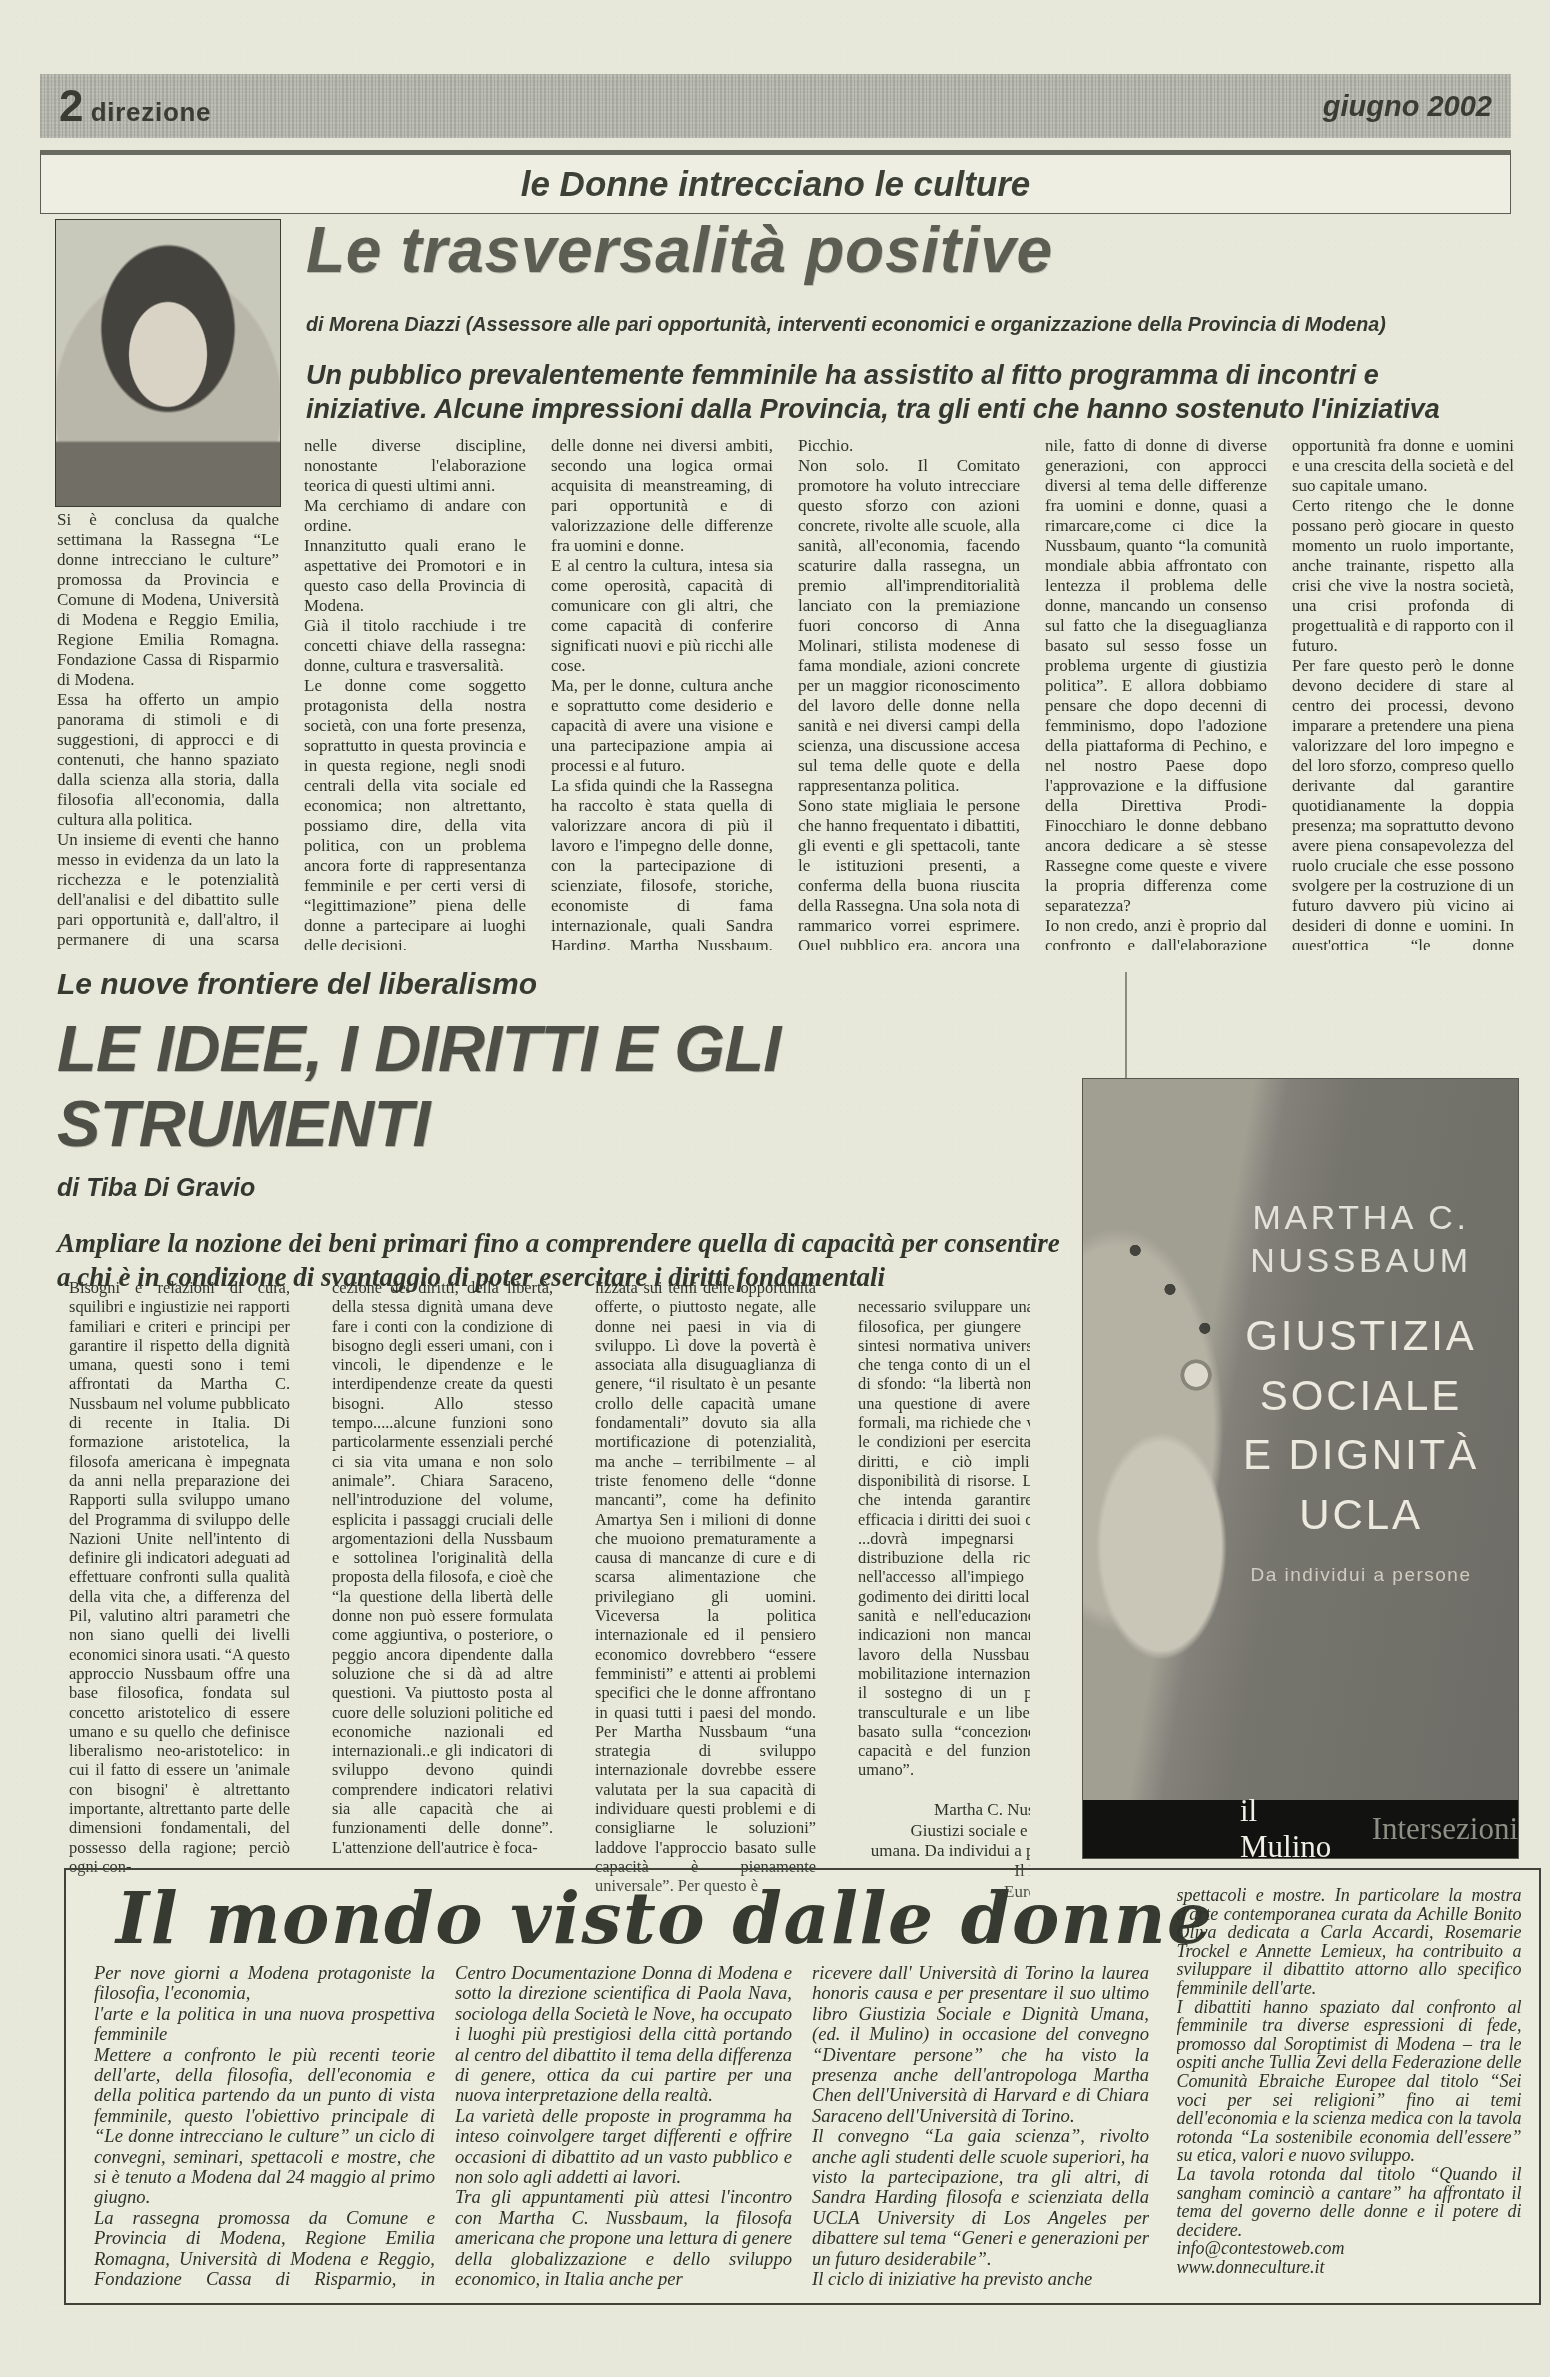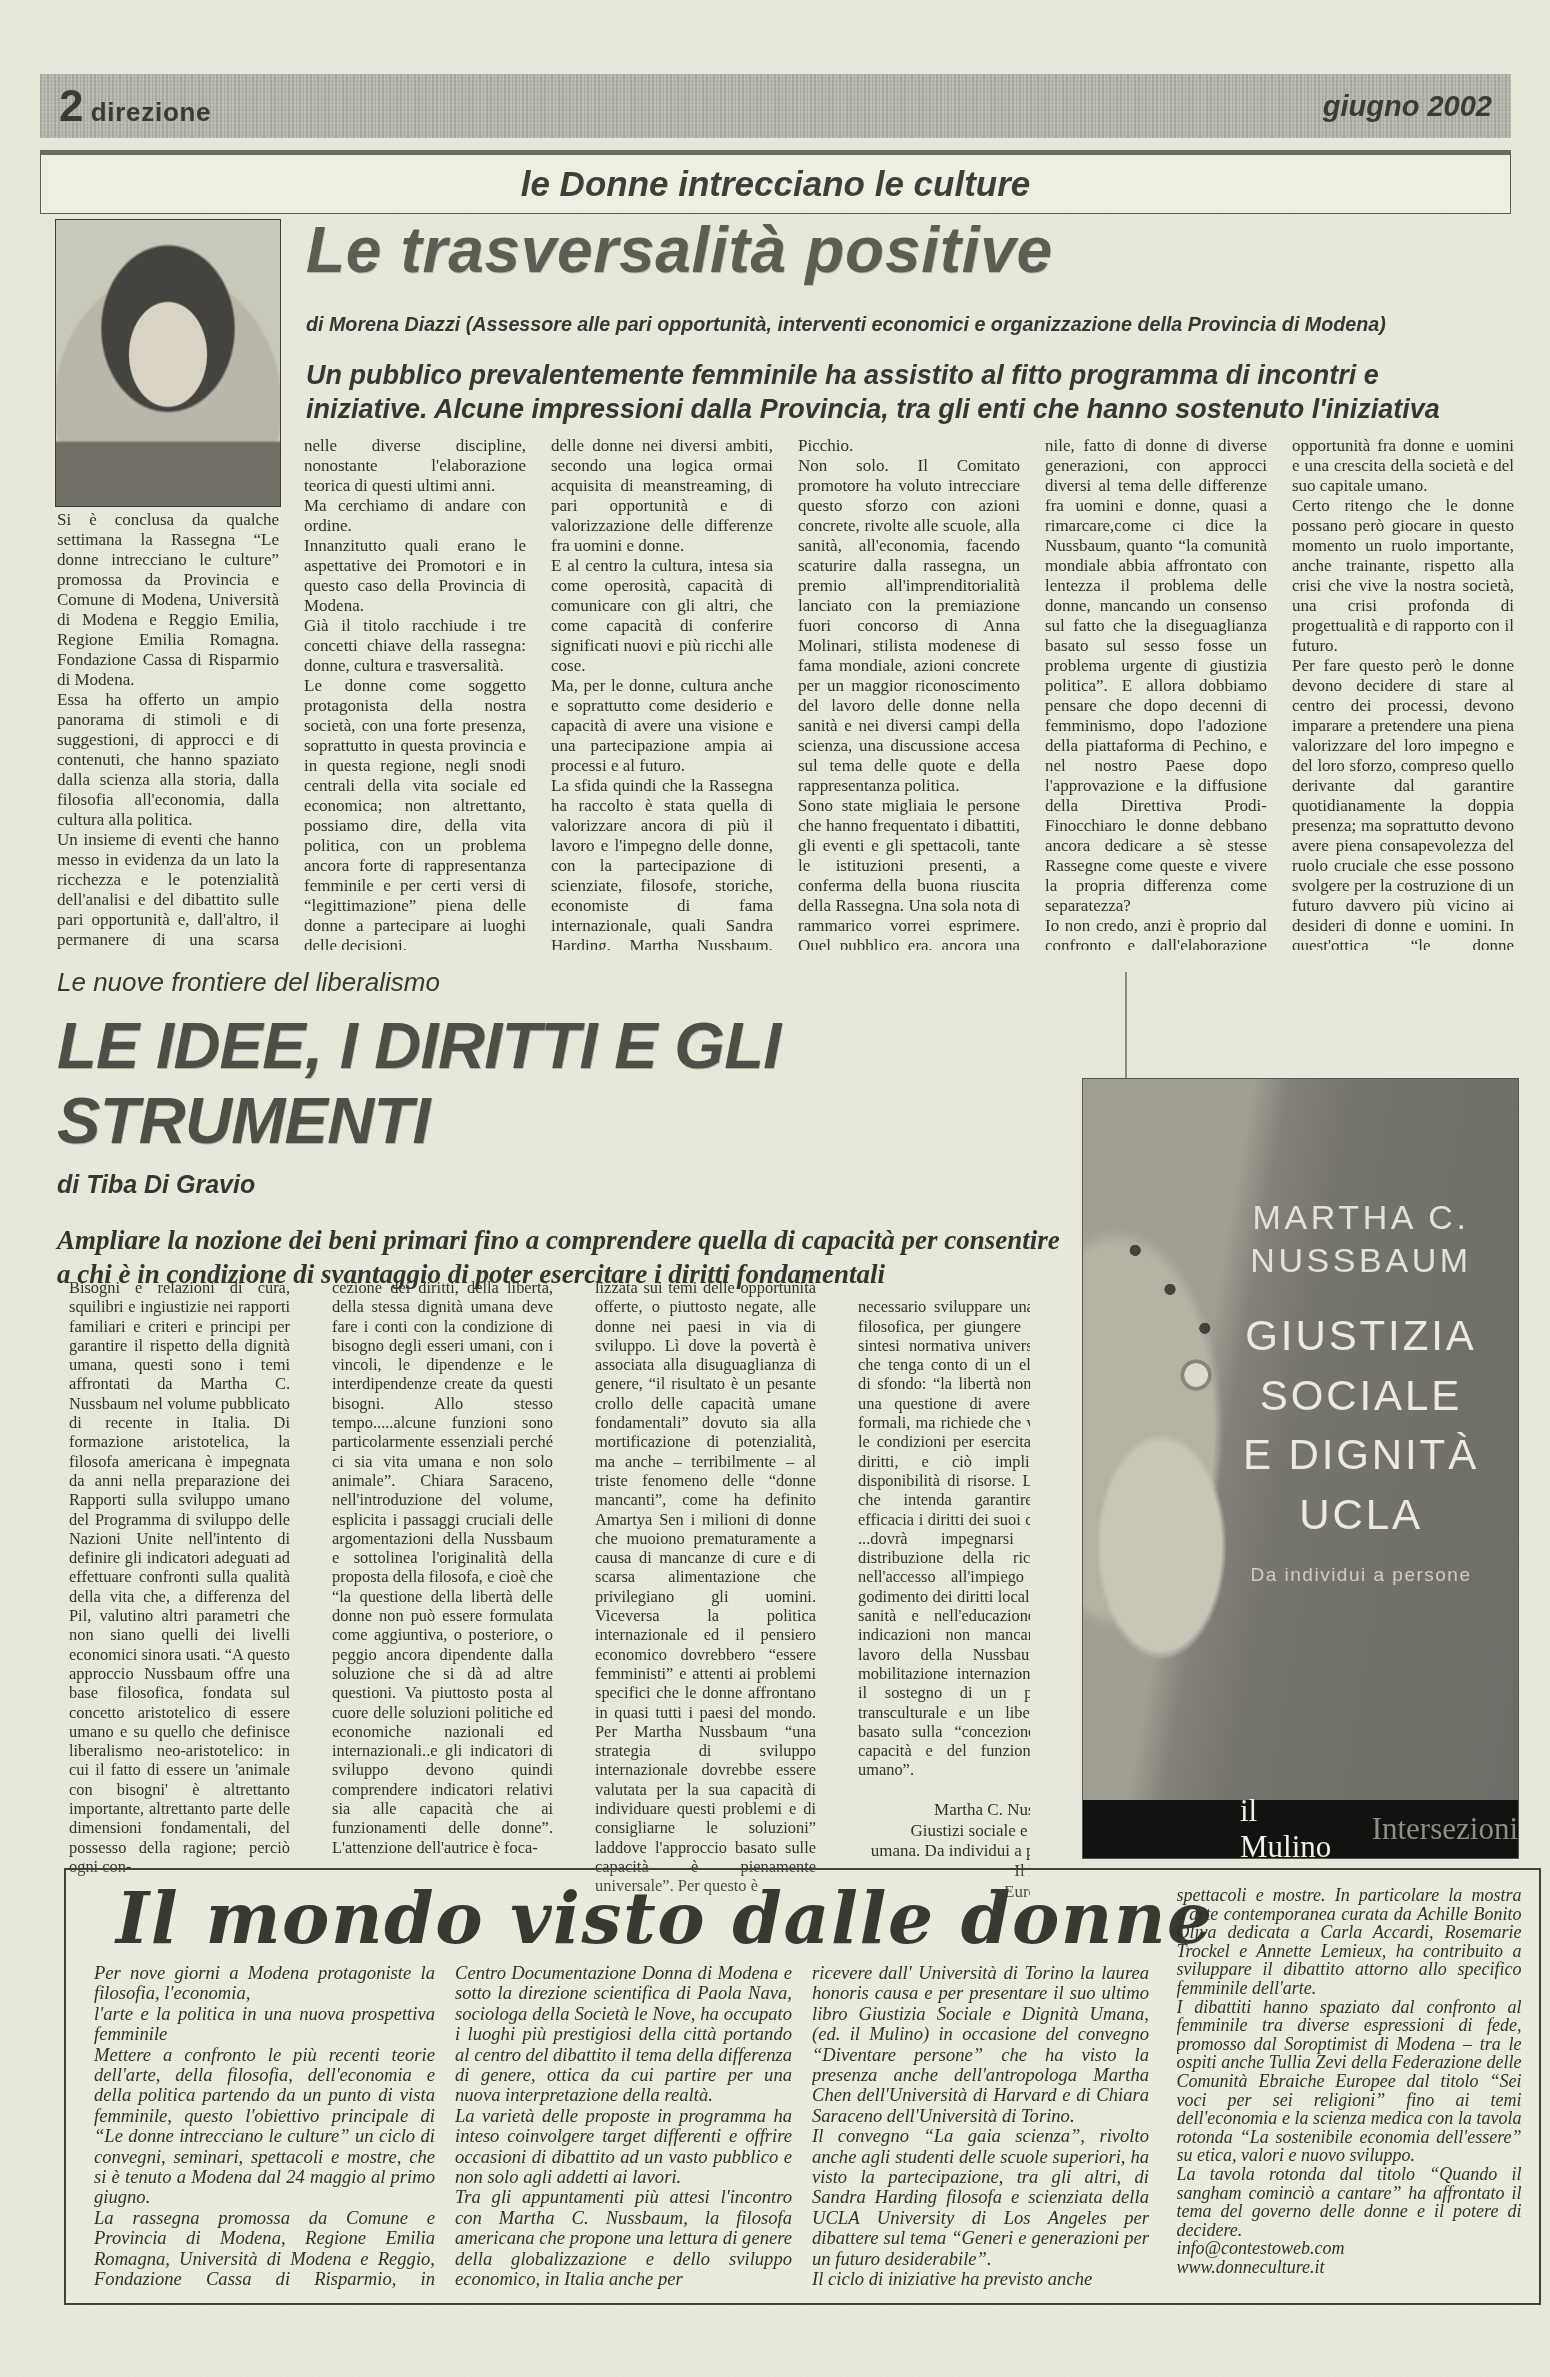--- a/index.html
+++ b/index.html
@@ -70,22 +70,22 @@
   }
   .a1-body .col {
     width:222px; flex:0 0 222px; height:100%;
     font-size:17px; line-height:20px; text-align:justify;
     white-space:pre-line; overflow:hidden; box-sizing:border-box;
   }
   .a1-body .col.first { padding-top:74px; }
   
   .a2-head { position:absolute; left:57px; top:967px; width:1063px; }
   .a2-kicker {
-    font-family:"Liberation Sans", sans-serif; font-style:italic; font-weight:normal;
-    font-size:26px; color:#363a31;
+    font-family:"Liberation Sans", sans-serif; font-style:italic; font-weight:bold;
+    font-size:30px; color:#363a31;
   }
   .a2-title {
     margin:10.2px 0 0 0; font-family:"Liberation Sans", sans-serif;
     font-style:italic; font-weight:bold; font-size:65px; letter-spacing:-0.7px;
     color:#4e5047; text-shadow:0.7px 0.7px 0 rgba(60,60,50,0.3);
   }
   .a2-byline {
     margin-top:11.7px; font-family:"Liberation Sans", sans-serif;
     font-style:italic; font-weight:bold; font-size:25px; color:#343830;
   }

